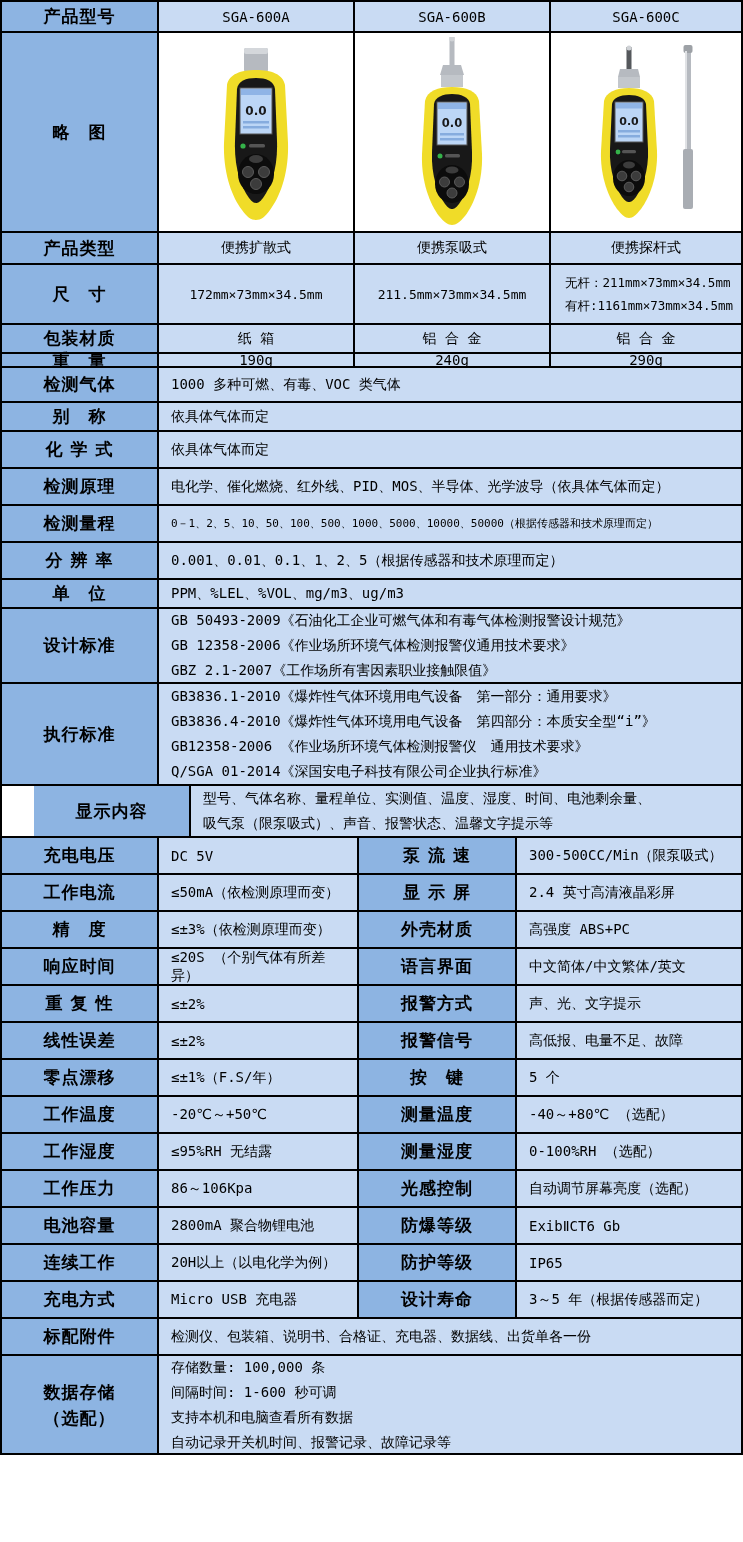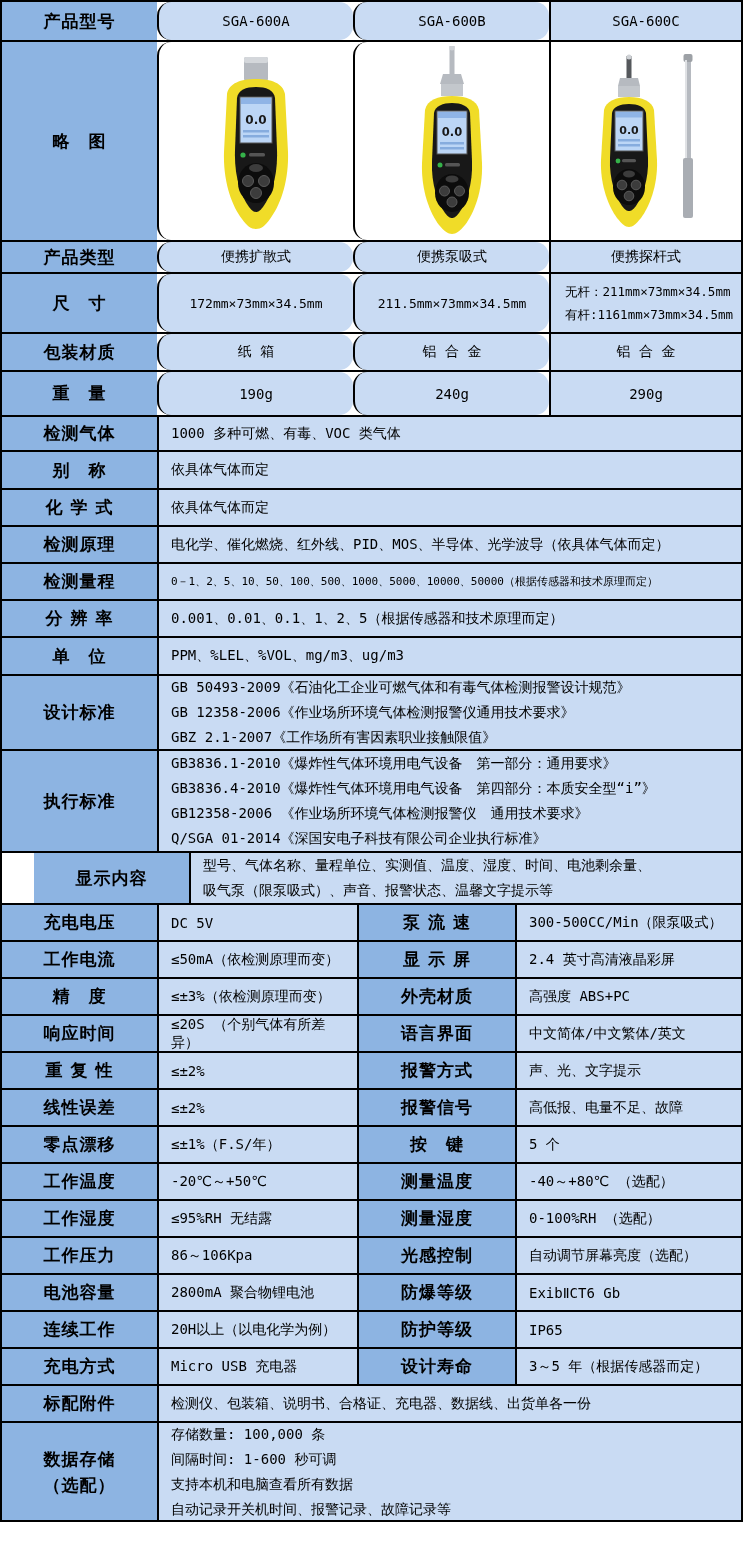--- a/index.html
+++ b/index.html
@@ -13,28 +13,28 @@
   .r{display:flex;border-top:2px solid var(--bd);}
   .r:first-child{border-top:none;}
   .c{display:flex;align-items:center;border-left:2px solid var(--bd);min-width:0;}
   .c:first-child{border-left:none;}
   .lbl{width:155px;background:var(--lbl);justify-content:center;text-align:center;
        font-weight:bold;font-size:17px;letter-spacing:1px;flex-shrink:0;}
   .v{background:var(--cell);font-size:14px;
      font-family:"DejaVu Sans Mono","DejaVu Sans",sans-serif;}
   .ctr{justify-content:center;text-align:center;}
   .lft{padding-left:12px;padding-right:6px;}
-  .w3{width:196px;flex-shrink:0;border-radius:14px;}
+  .w3{width:196px;flex-shrink:0;}
   .wf{flex:1;}
   .sv1{width:200px;flex-shrink:0;}
   .sl2{width:158px;flex-shrink:0;background:var(--lbl);justify-content:center;text-align:center;
        font-weight:bold;font-size:17px;letter-spacing:1px;}
   .imgc{background:#ffffff;justify-content:center;}
-  .h38{height:38px;} .h200{height:200px;} .h32{height:32px;} .h60{height:60px;}
-  .h31{height:45px;} .h35{height:35px;} .h37{height:37px;} .h75{height:75px;}
+  .h38{height:29px;} .h200{height:200px;} .h32{height:32px;} .h60{height:60px;}
+  .h31{height:14px;} .h35{height:35px;} .h37{height:37px;} .h75{height:75px;}
   .h102{height:102px;} .h52{height:52px;padding-left:32px;} .h99{height:99px;}
   .lines{display:flex;flex-direction:column;justify-content:center;line-height:25px;}
   .sz{font-size:12.5px;padding-left:14px;line-height:23px;}
   .small{font-size:13px;}
   .lngv{font-size:11px;}
   .stlbl{line-height:26px;}
 </style>
 </head>
 <body>
 

